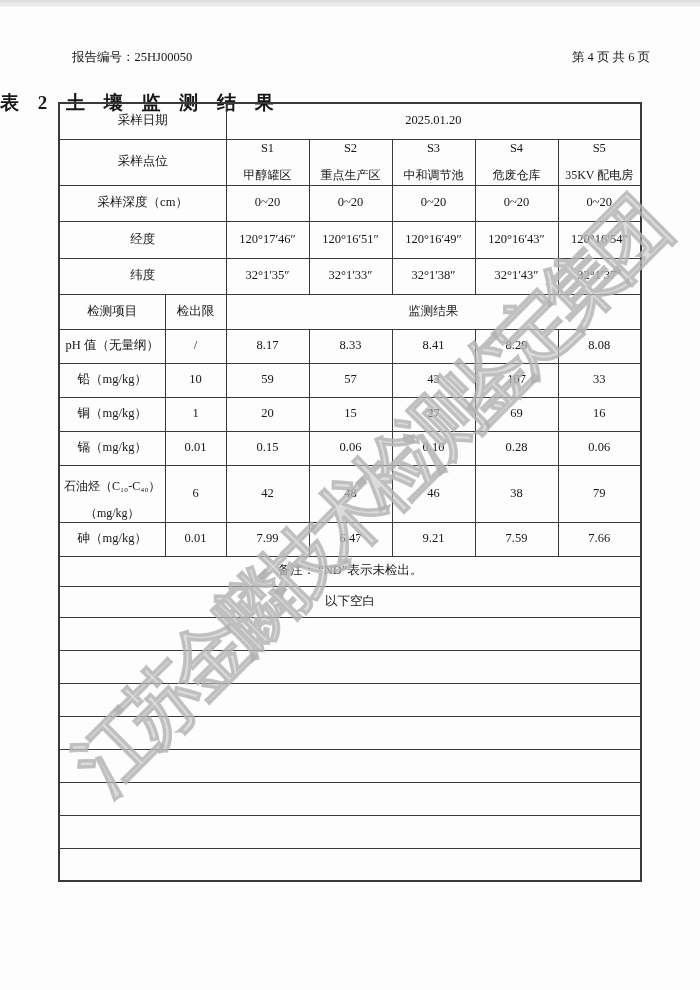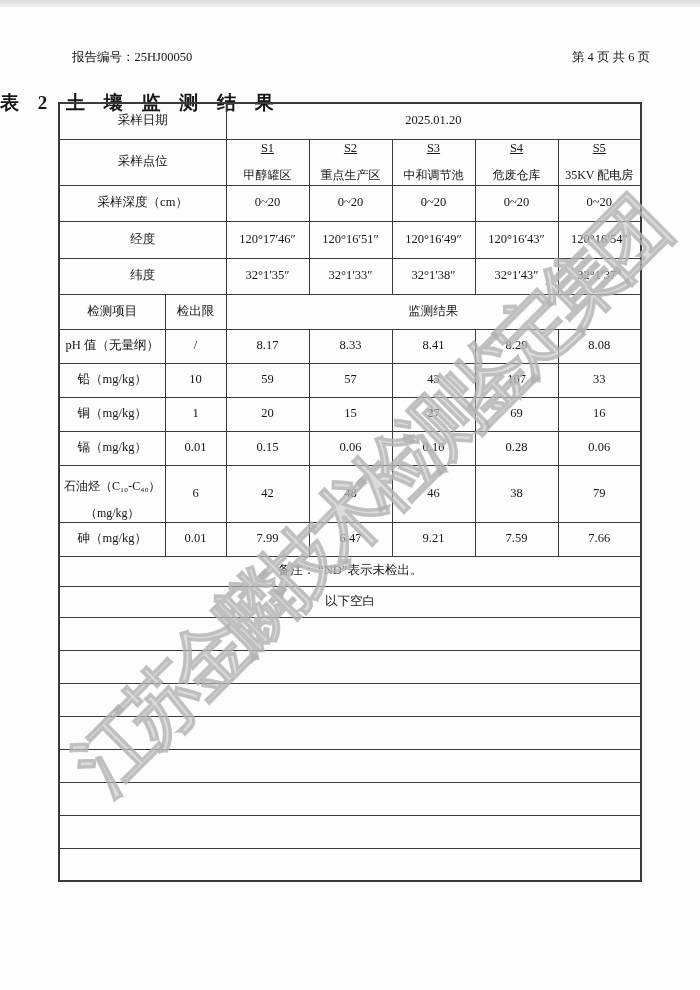--- a/index.html
+++ b/index.html
@@ -28,21 +28,21 @@
     border:2px solid #3a3a3a;
   }
   table.report td{
     border:1px solid #3a3a3a;
     text-align:center;vertical-align:middle;
     font-size:12.5px;line-height:1.25;
     padding:1px 2px;
     overflow:hidden;
   }
   td.remark-cell{text-align:left;padding-left:8px;margin-left:33px;}
-  .pt-id{font-size:12.5px;text-decoration:underline;}
+  .pt-id{font-size:12.5px;}
   .small2{font-size:12px;margin-top:12px;}
   .watermark{
     position:absolute;left:52px;top:742px;width:820px;
     transform:rotate(-45deg);transform-origin:0 0;
     font-size:78px;font-weight:bold;letter-spacing:-12px;
     color:rgba(193,193,193,0.55);
     -webkit-text-stroke:1px rgba(175,175,175,0.65);
     white-space:nowrap;pointer-events:none;z-index:5;
   }
 </style>

